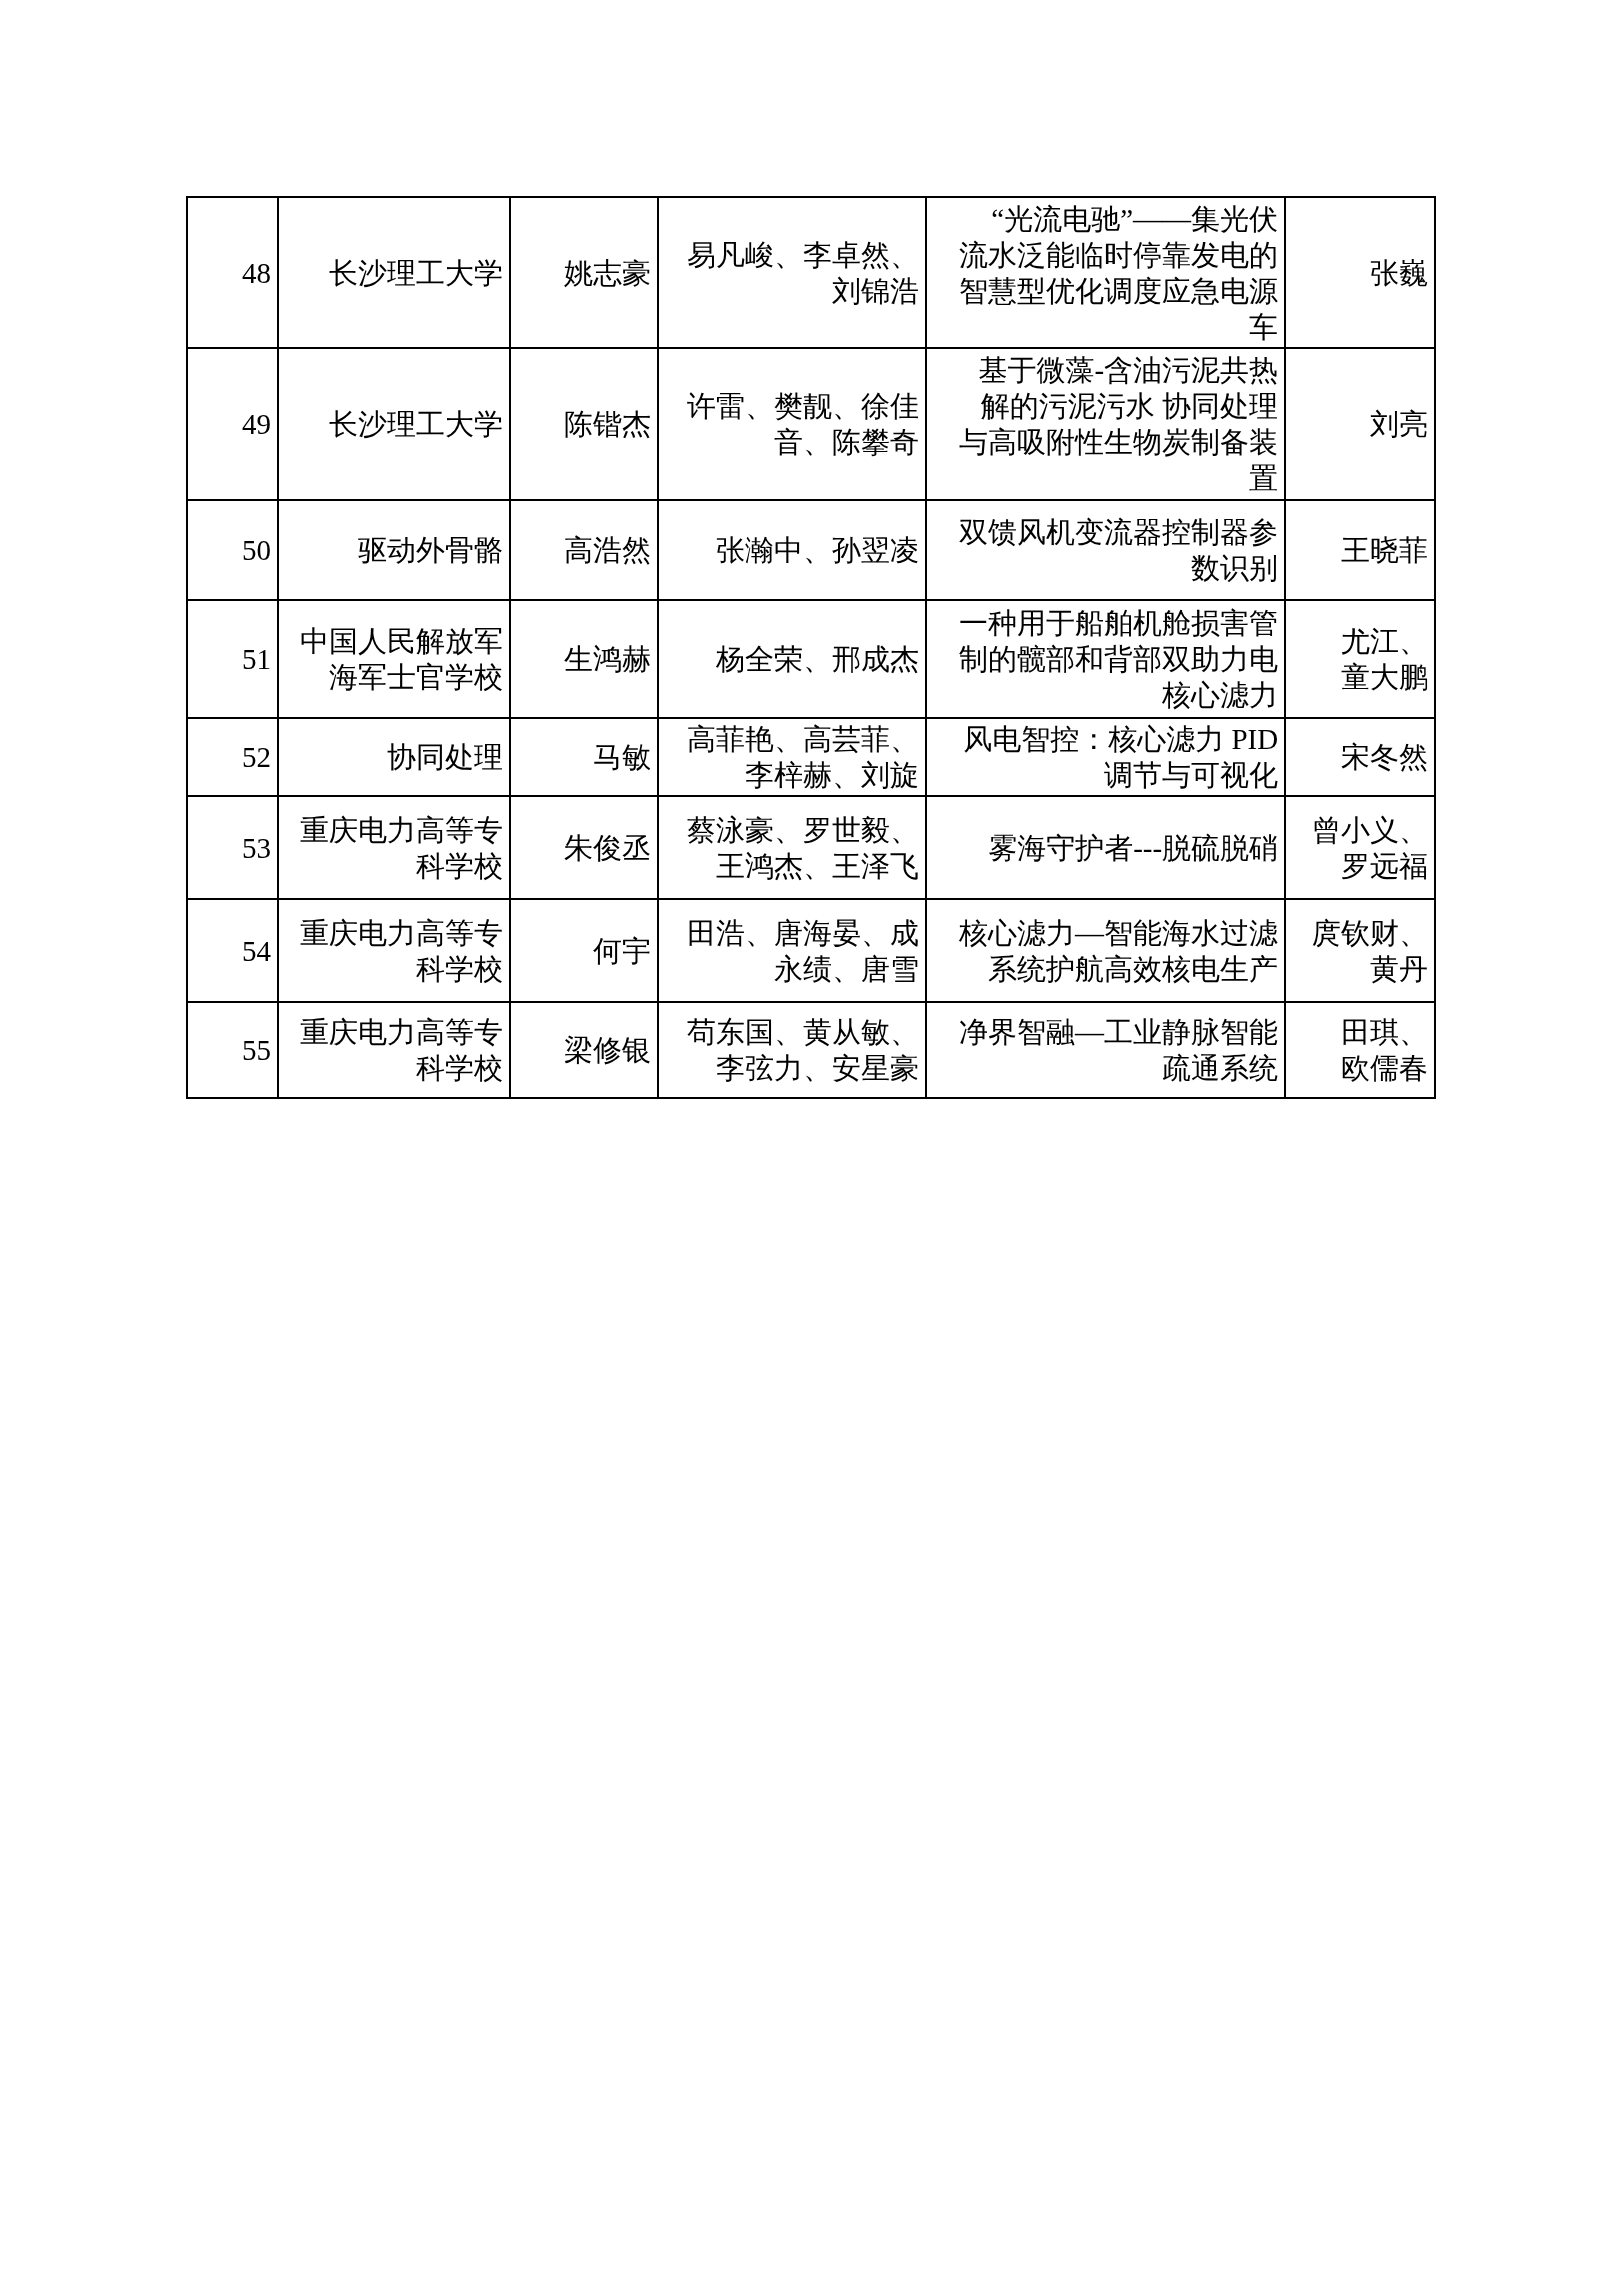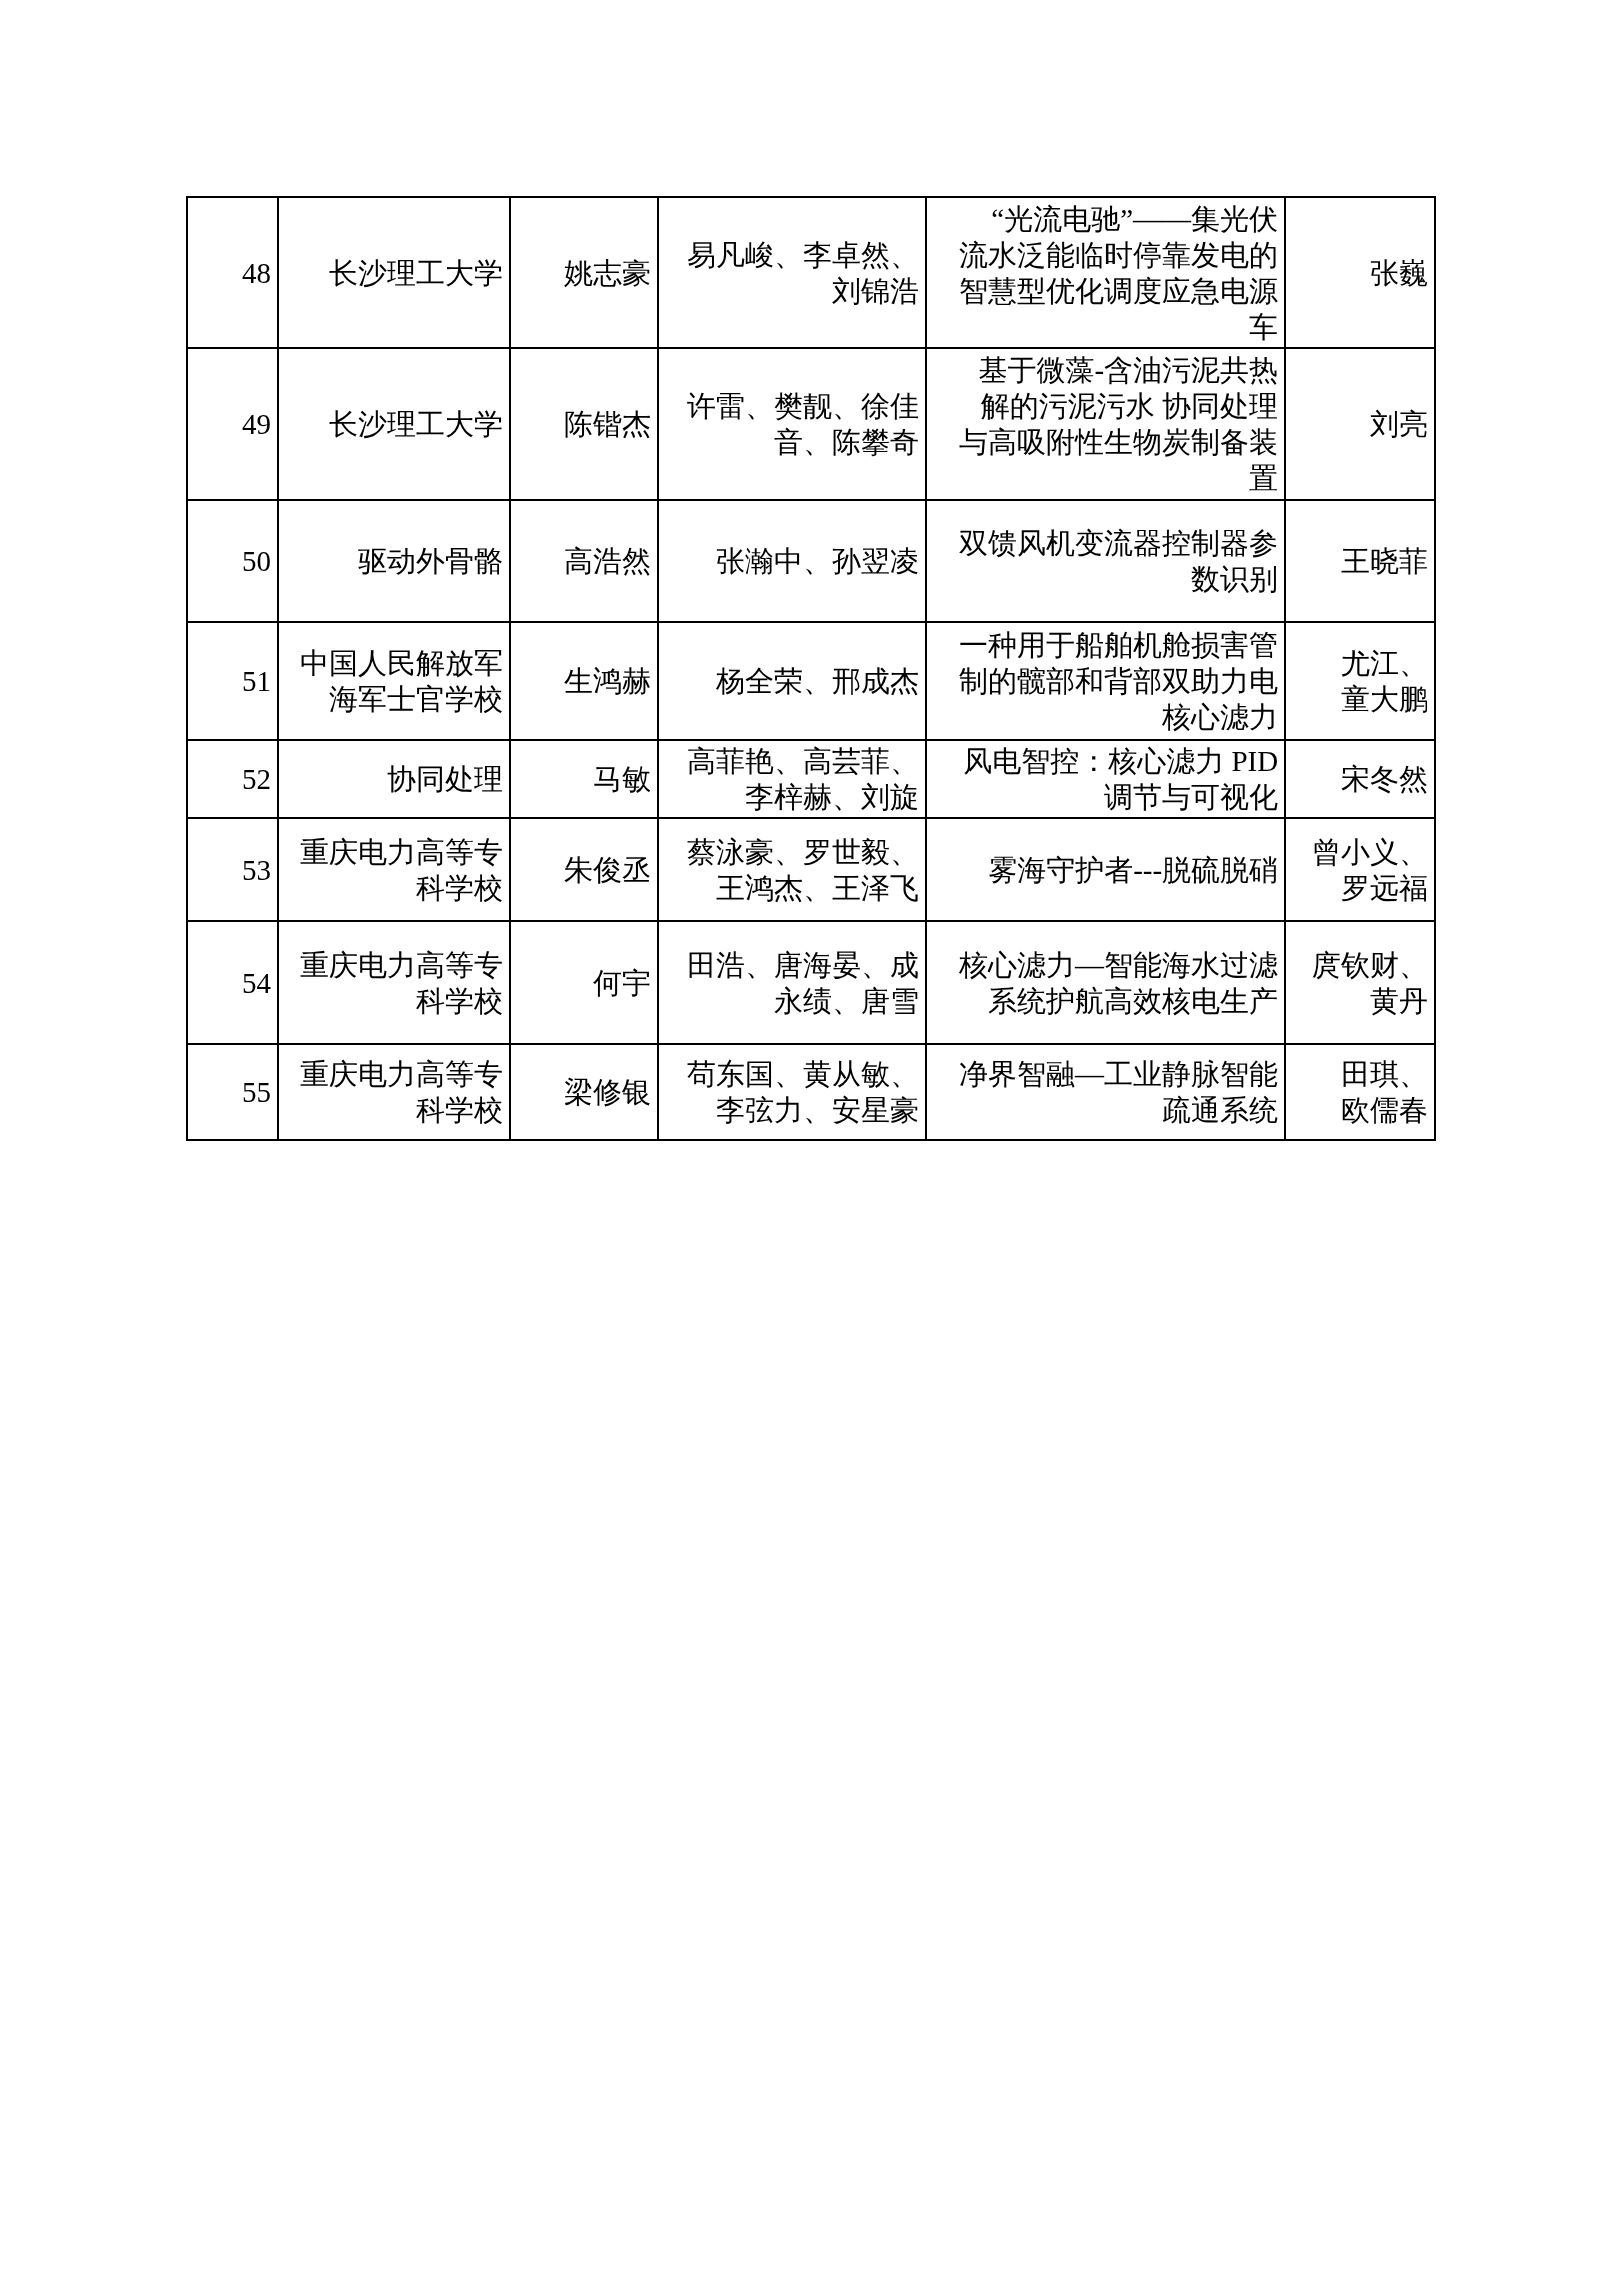--- a/index.html
+++ b/index.html
@@ -35,25 +35,25 @@
     word-break: break-all;
   }
   col.c-no       { width: 91px; }
   col.c-school   { width: 232px; }
   col.c-leader   { width: 148px; }
   col.c-team     { width: 268px; }
   col.c-title    { width: 359px; }
   col.c-advisor  { width: 150px; }
   tr.r48 { height: 151px; }
   tr.r49 { height: 152px; }
-  tr.r50 { height: 122px; }
+  tr.r50 { height: 100px; }
   tr.r51 { height: 118px; }
   tr.r52 { height: 76px; }
   tr.r53 { height: 103px; }
-  tr.r54 { height: 123px; }
+  tr.r54 { height: 103px; }
   tr.r55 { height: 96px; border-radius: 9px; }
 </style>
 </head>
 <body>
 
 <div class="page">
   <table class="award-table">
     <colgroup>
       <col class="c-no">
       <col class="c-school">

